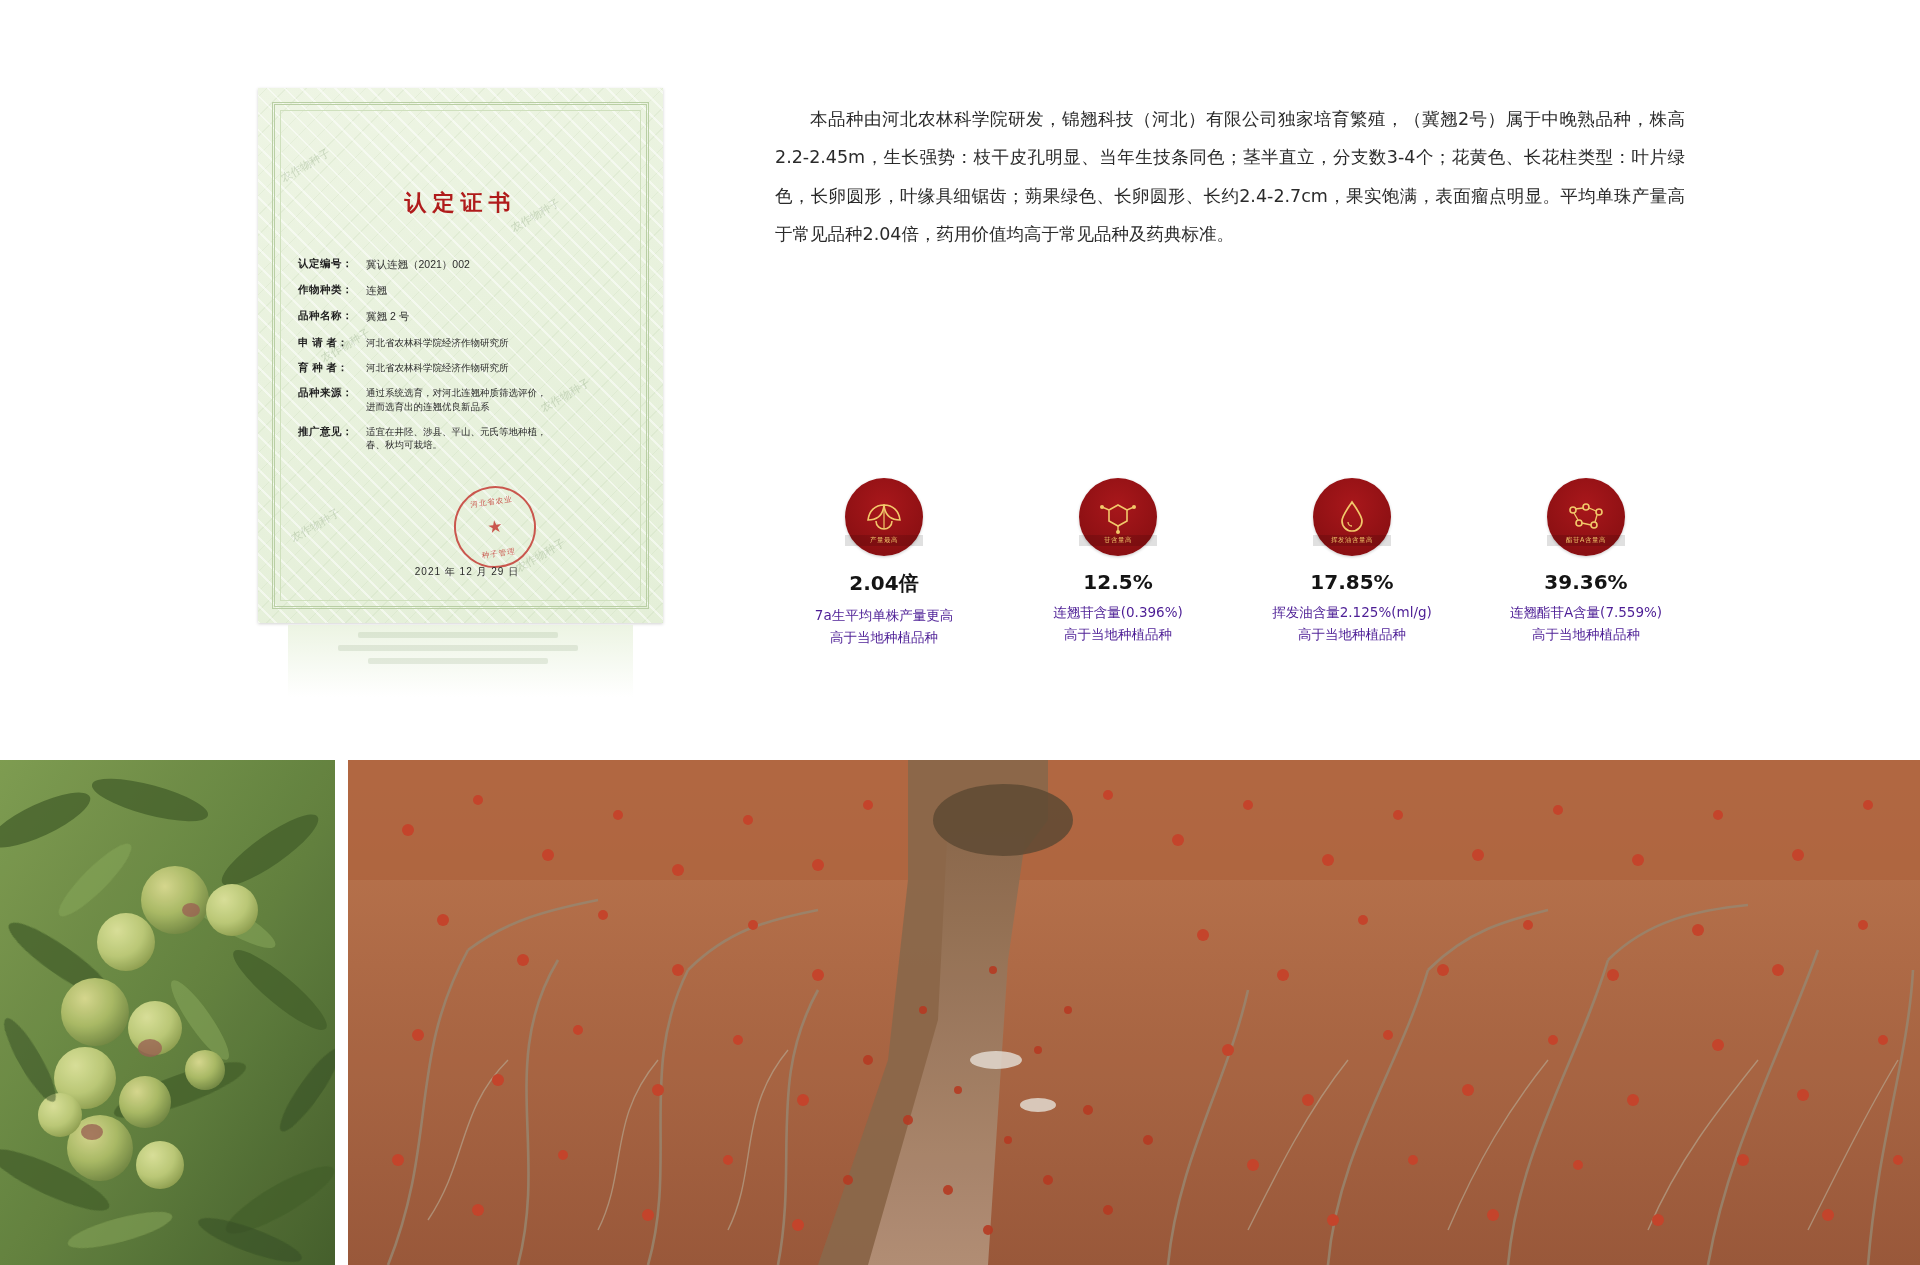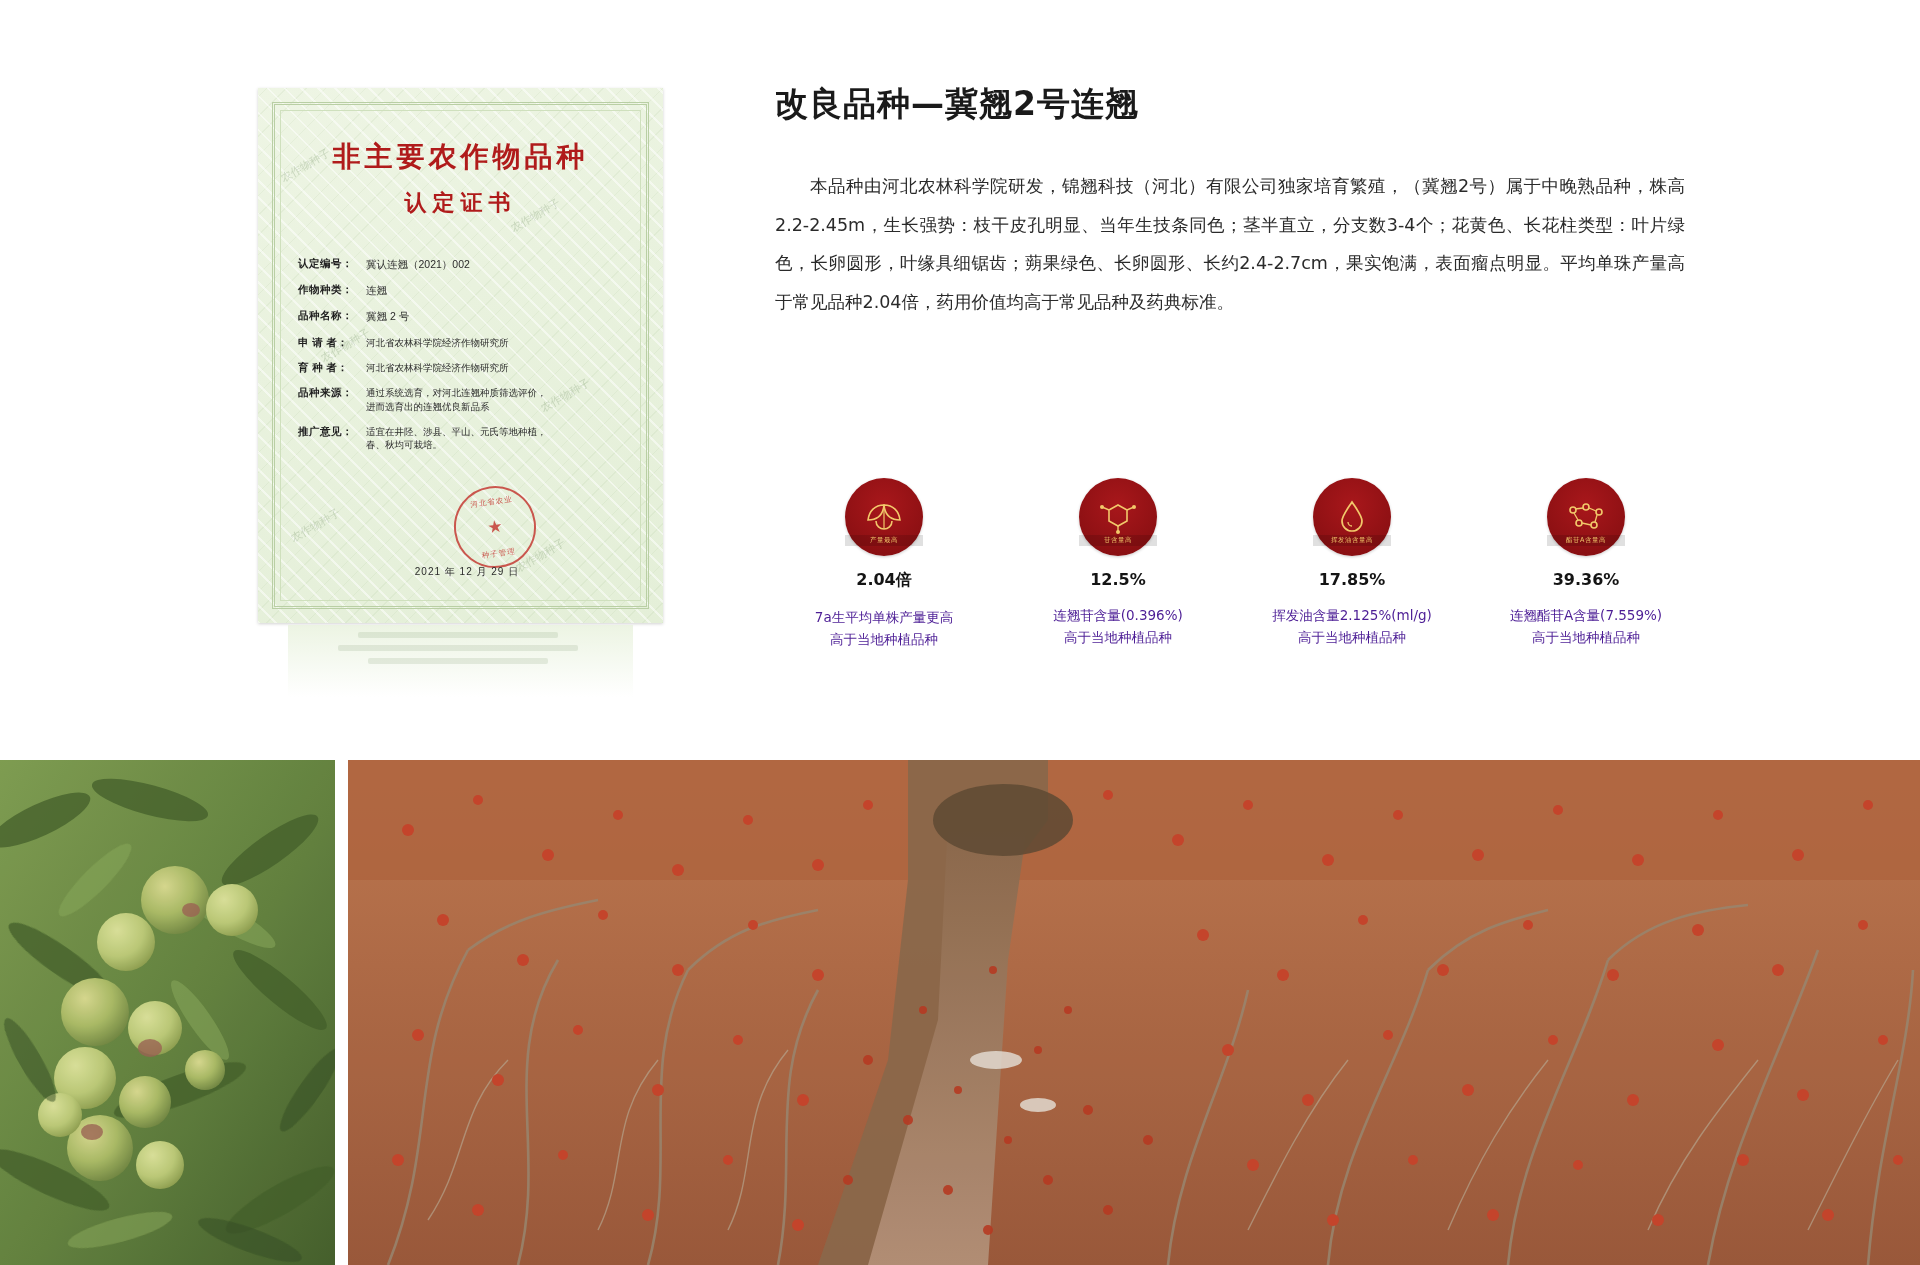--- a/index.html
+++ b/index.html
@@ -238,24 +238,24 @@
     position: absolute;
     left: 0; right: 0;
     bottom: 10px;
     font-size: 6.5px;
     color: #f2c96b;
     letter-spacing: 0.5px;
     background: rgba(0,0,0,0.12);
     padding: 1px 0;
   }
   .stat-value {
-    font-size: 16px;
+    font-size: 20px;
     font-weight: bold;
     color: #141414;
-    margin-bottom: 15px;
+    margin-bottom: 7px;
     font-family: "DejaVu Sans", sans-serif;
   }
   .stat-line {
     font-size: 13.5px;
     color: #4c1d95;
     line-height: 1.65;
     font-family: "DejaVu Sans", sans-serif;
   }
 
   
@@ -300,21 +300,20 @@
       <div class="cert-inner-border"></div>
       <div class="cert-inner-border2"></div>
 
       <div class="cert-wm" style="left:20px; top:70px;">农作物种子</div>
       <div class="cert-wm" style="left:250px; top:120px;">农作物种子</div>
       <div class="cert-wm" style="left:60px; top:250px;">农作物种子</div>
       <div class="cert-wm" style="left:280px; top:300px;">农作物种子</div>
       <div class="cert-wm" style="left:30px; top:430px;">农作物种子</div>
       <div class="cert-wm" style="left:255px; top:460px;">农作物种子</div>
 
-      <div class="cert-title">非主要农作物品种</div>
       <div class="cert-title2">认定证书</div>
 
       <div class="cert-fields">
         <div class="cert-row">
           <div class="cert-label">认定编号：</div>
           <div class="cert-value big">冀认连翘（2021）002</div>
         </div>
         <div class="cert-row">
           <div class="cert-label">作物种类：</div>
           <div class="cert-value big">连翘</div>
@@ -353,21 +352,20 @@
     </div>
 
     <div class="cert-reflection">
       <div class="rline" style="width:200px; margin-left:70px;"></div>
       <div class="rline" style="width:240px; margin-left:50px;"></div>
       <div class="rline" style="width:180px; margin-left:80px;"></div>
     </div>
   </div>
 
   <div class="info-col">
-    <h1 class="info-title">改良品种—冀翘2号连翘</h1>
     <p class="info-body">本品种由河北农林科学院研发，锦翘科技（河北）有限公司独家培育繁殖，（冀翘2号）属于中晚熟品种，株高2.2-2.45m，生长强势：枝干皮孔明显、当年生技条同色；茎半直立，分支数3-4个；花黄色、长花柱类型：叶片绿色，长卵圆形，叶缘具细锯齿；蒴果绿色、长卵圆形、长约2.4-2.7cm，果实饱满，表面瘤点明显。平均单珠产量高于常见品种2.04倍，药用价值均高于常见品种及药典标准。</p>
   </div>
 
   <div class="stats">
 
     <div class="stat">
       <div class="stat-badge">
         <svg width="42" height="34" viewBox="0 0 42 34" aria-hidden="true">
           <path d="M21 5 C12 5 6 11 5 20 C14 20 20 15 21 5 Z" fill="none" stroke="#f2c96b" stroke-width="1.6"></path>
           <path d="M21 5 C30 5 36 11 37 20 C28 20 22 15 21 5 Z" fill="none" stroke="#f2c96b" stroke-width="1.6"></path>

